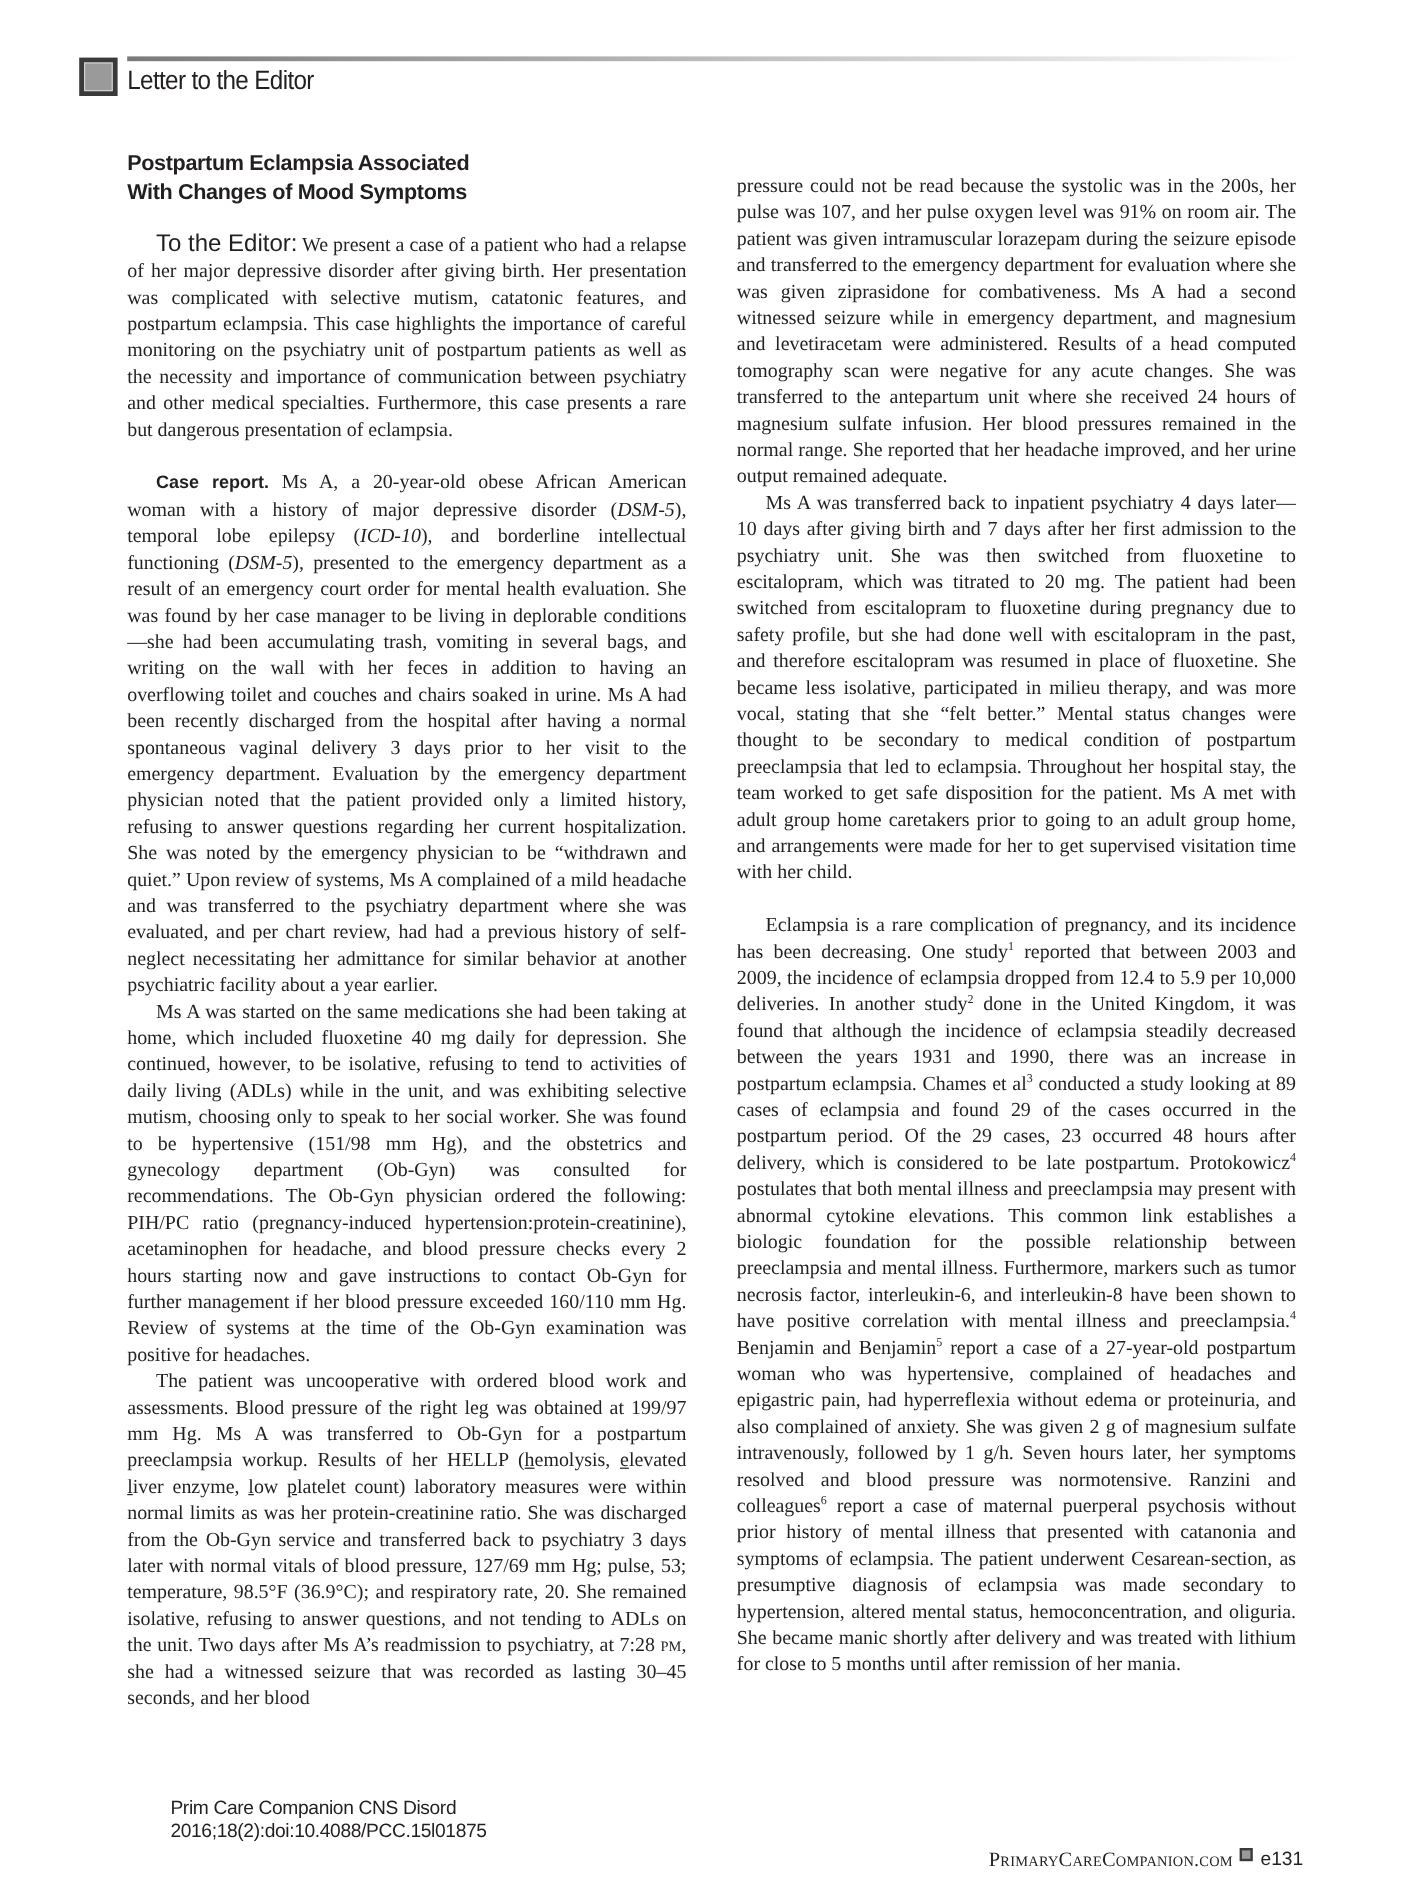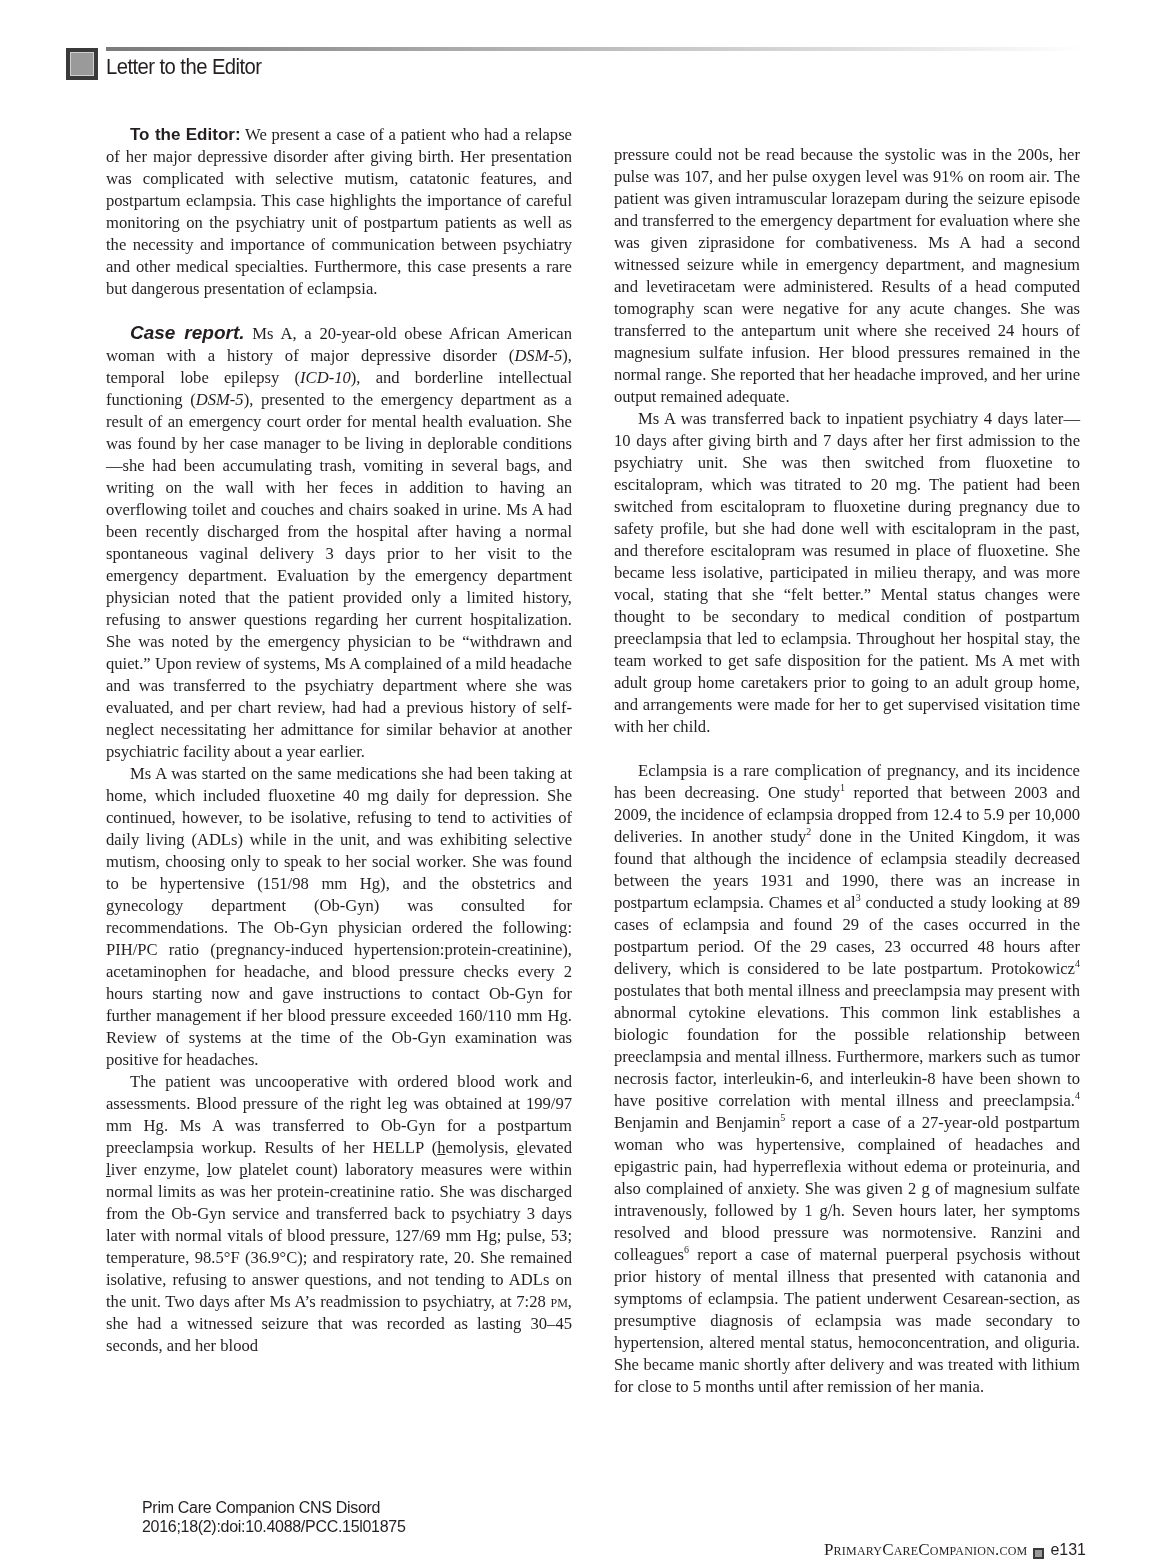--- a/index.html
+++ b/index.html
@@ -11,41 +11,45 @@
   .section-label { position: absolute; left: 106px; top: 54px; font-family: "Liberation Sans", sans-serif; font-size: 22px; letter-spacing: -0.6px; color: #231f20; transform: scaleX(0.92); transform-origin: left; }
 
   .col { position: absolute; top: 124px; width: 466px; font-family: "Liberation Serif", serif; font-size: 16.6px; line-height: 22px; text-align: justify; hyphens: none; }
   .col-left { left: 106px; }
   .col-right { left: 614px; top: 144px; }
 
   .article-title { font-family: "Liberation Sans", sans-serif; font-weight: bold; font-size: 18px; line-height: 24px; margin: 0 0 20px 0; text-align: left; letter-spacing: -0.3px; }
   p { margin: 0; text-indent: 24px; }
   p.noindent { text-indent: 0; }
   .gap { height: 22px; }
-  .lead-sans { font-family: "Liberation Sans", sans-serif; font-weight: bold; font-size: 17px; }
-  .lead-sans-italic { font-family: "Liberation Sans", sans-serif; font-weight: bold; font-style: italic; font-size: 19px; }
+  .lead-sans { font-family: "Liberation Sans", sans-serif; font-weight: normal; font-size: 20px; }
+  .lead-sans-italic { font-family: "Liberation Sans", sans-serif; font-weight: bold; font-size: 15px; }
   sup { font-size: 10px; line-height: 0; vertical-align: super; }
   .smallcaps { font-variant: small-caps; }
 
   .footer-left { position: absolute; left: 106px; top: 1498px; font-family: "Liberation Sans", sans-serif; font-size: 16px; line-height: 19px; color: #231f20; letter-spacing: -0.3px; margin-left: 36px; }
-  .footer-right { position: absolute; right: 84px; top: 1540px; font-family: "Liberation Sans", sans-serif; font-size: 16px; line-height: 19px; display: flex; align-items: flex-end; gap: 6px; }
+  .footer-right { position: absolute; right: 84px; top: 1540px; font-family: "Liberation Sans", sans-serif; font-size: 16px; line-height: 19px; display: flex; align-items: flex-start; gap: 6px; }
   .footer-site { font-family: "Liberation Serif", serif; font-variant: small-caps; font-size: 17px; letter-spacing: 0.2px; }
   .footer-square { display: inline-block; width: 11px; height: 11px; background: #3a3a3a; box-sizing: border-box; padding: 2px; }
   .footer-square > span { display: block; width: 100%; height: 100%; background: #9a9a9a; }
 </style>
 </head>
 <body>
 
 <div class="header-rule"></div>
 <div class="header-box">
     <div class="header-box-inner"></div>
   </div>
 <div class="section-label">Letter to the Editor</div>
 
 <div class="col col-left">
+  <h1 class="article-title">
+    <span>Postpartum Eclampsia Associated</span><br>
+    <span>With Changes of Mood Symptoms</span>
+  </h1>
 
   <p><span class="lead-sans">To the Editor:</span><span> We present a case of a patient who had a relapse of her major depressive disorder after giving birth. Her presentation was complicated with selective mutism, catatonic features, and postpartum eclampsia. This case highlights the importance of careful monitoring on the psychiatry unit of postpartum patients as well as the necessity and importance of communication between psychiatry and other medical specialties. Furthermore, this case presents a rare but dangerous presentation of eclampsia.</span></p>
 
   <div class="gap"></div>
 
   <p><span class="lead-sans-italic">Case report.</span><span> Ms A, a 20-year-old obese African American woman with a history of major depressive disorder (</span><i>DSM-5</i><span>), temporal lobe epilepsy (</span><i>ICD-10</i><span>), and borderline intellectual functioning (</span><i>DSM-5</i><span>), presented to the emergency department as a result of an emergency court order for mental health evaluation. She was found by her case manager to be living in deplorable conditions—she had been accumulating trash, vomiting in several bags, and writing on the wall with her feces in addition to having an overflowing toilet and couches and chairs soaked in urine. Ms A had been recently discharged from the hospital after having a normal spontaneous vaginal delivery 3 days prior to her visit to the emergency department. Evaluation by the emergency department physician noted that the patient provided only a limited history, refusing to answer questions regarding her current hospitalization. She was noted by the emergency physician to be “withdrawn and quiet.” Upon review of systems, Ms A complained of a mild headache and was transferred to the psychiatry department where she was evaluated, and per chart review, had had a previous history of self-neglect necessitating her admittance for similar behavior at another psychiatric facility about a year earlier.</span></p>
 
   <p>Ms A was started on the same medications she had been taking at home, which included fluoxetine 40 mg daily for depression. She continued, however, to be isolative, refusing to tend to activities of daily living (ADLs) while in the unit, and was exhibiting selective mutism, choosing only to speak to her social worker. She was found to be hypertensive (151/98 mm Hg), and the obstetrics and gynecology department (Ob-Gyn) was consulted for recommendations. The Ob-Gyn physician ordered the following: PIH/PC ratio (pregnancy-induced hypertension:protein-creatinine), acetaminophen for headache, and blood pressure checks every 2 hours starting now and gave instructions to contact Ob-Gyn for further management if her blood pressure exceeded 160/110 mm Hg. Review of systems at the time of the Ob-Gyn examination was positive for headaches.</p>
 
   <p><span>The patient was uncooperative with ordered blood work and assessments. Blood pressure of the right leg was obtained at 199/97 mm Hg. Ms A was transferred to Ob-Gyn for a postpartum preeclampsia workup. Results of her HELLP (</span><u>h</u><span>emolysis, </span><u>e</u><span>levated </span><u>l</u><span>iver enzyme, </span><u>l</u><span>ow </span><u>p</u><span>latelet count) laboratory measures were within normal limits as was her protein-creatinine ratio. She was discharged from the Ob-Gyn service and transferred back to psychiatry 3 days later with normal vitals of blood pressure, 127/69 mm Hg; pulse, 53; temperature, 98.5°F (36.9°C); and respiratory rate, 20. She remained isolative, refusing to answer questions, and not tending to ADLs on the unit. Two days after Ms A’s readmission to psychiatry, at 7:28 </span><span class="smallcaps">pm</span><span>, she had a witnessed seizure that was recorded as lasting 30–45 seconds, and her blood</span></p>

